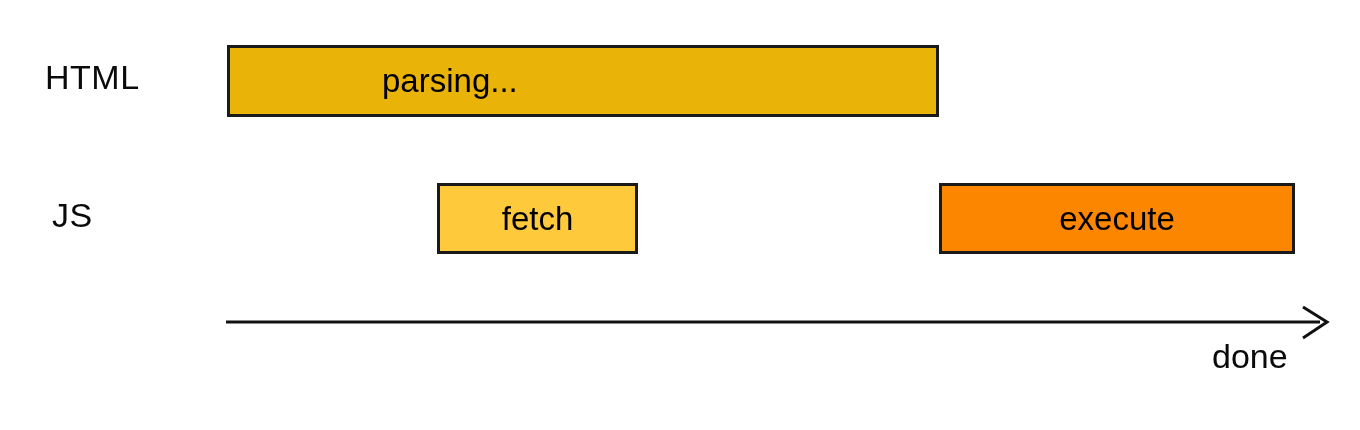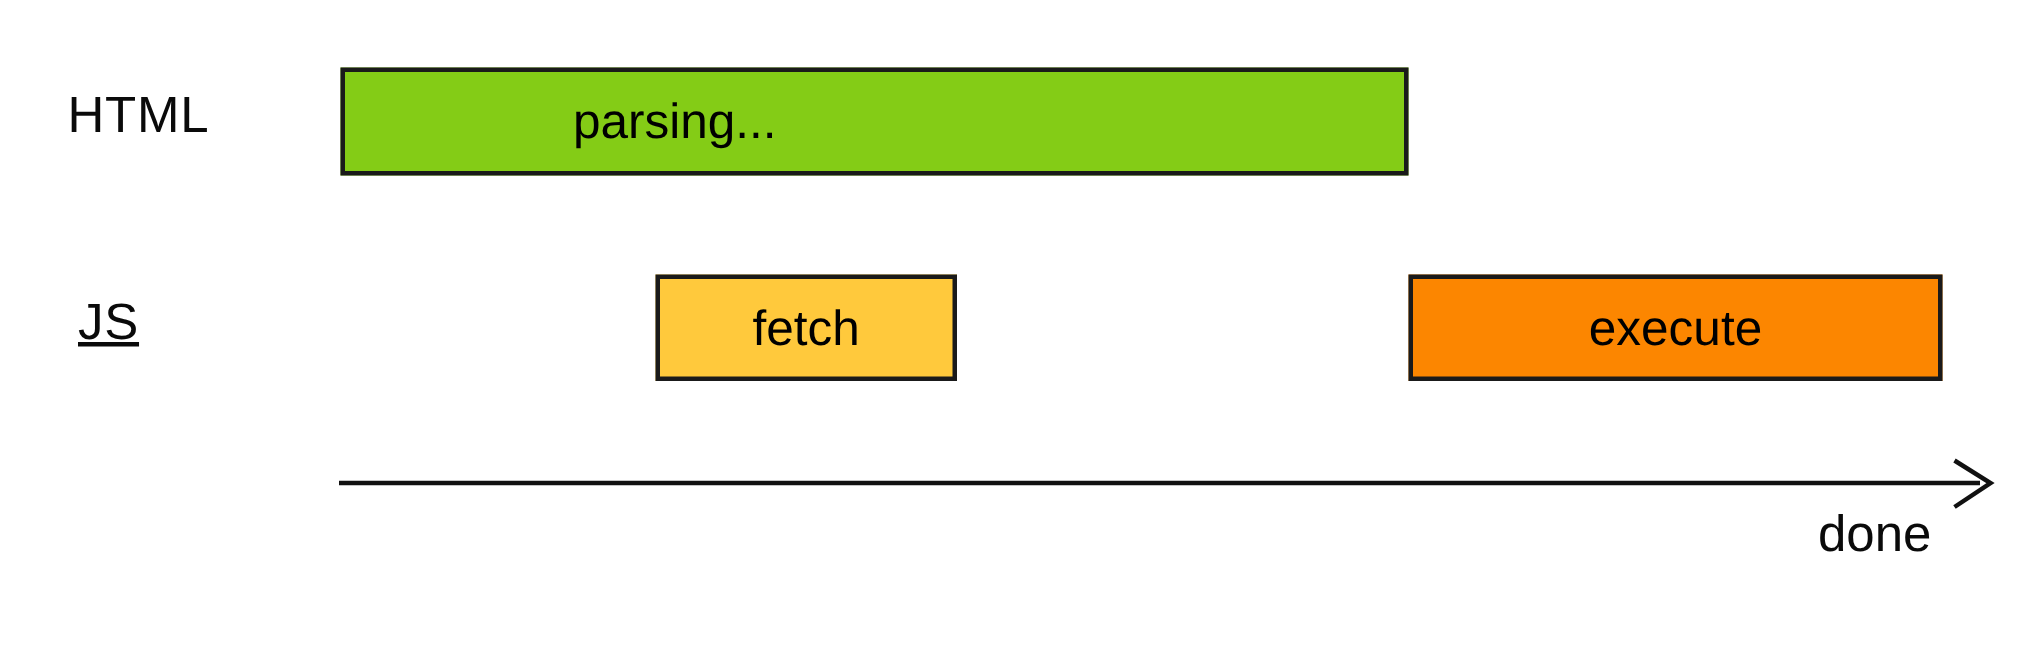--- a/index.html
+++ b/index.html
@@ -18,21 +18,21 @@
   }
   .row-label {
     position: absolute;
     font-size: 34px;
     font-weight: 400;
     color: #0a0a0a;
     letter-spacing: 0.5px;
     white-space: nowrap;
   }
   .label-html { left: 45px;  top: 58px;  }
-  .label-js   { left: 52px;  top: 196px; text-decoration: underline; }
+  .label-js   { left: 52px;  top: 196px; }
 
   .bar {
     position: absolute;
     box-sizing: border-box;
     border: 3px solid #1a1a1a;
     display: flex;
     align-items: center;
     font-size: 33px;
     white-space: nowrap;
   }
@@ -66,21 +66,21 @@
     white-space: nowrap;
   }
 </style>
 </head>
 <body>
 
 <div class="canvas">
 
   <div class="row-label label-html">HTML</div>
 
-  <div class="bar bar-parsing" style="background-color: #84cc16;">
+  <div class="bar bar-parsing" style="background-color: #eab308;">
     <span>parsing...</span>
   </div>
 
   <div class="row-label label-js">JS</div>
 
   <div class="bar bar-execute" style="background-color: rgb(252, 134, 0);">
     <span>execute</span>
   </div>
 
   <div class="bar bar-fetch" style="background-color: rgb(255, 201, 60);">

